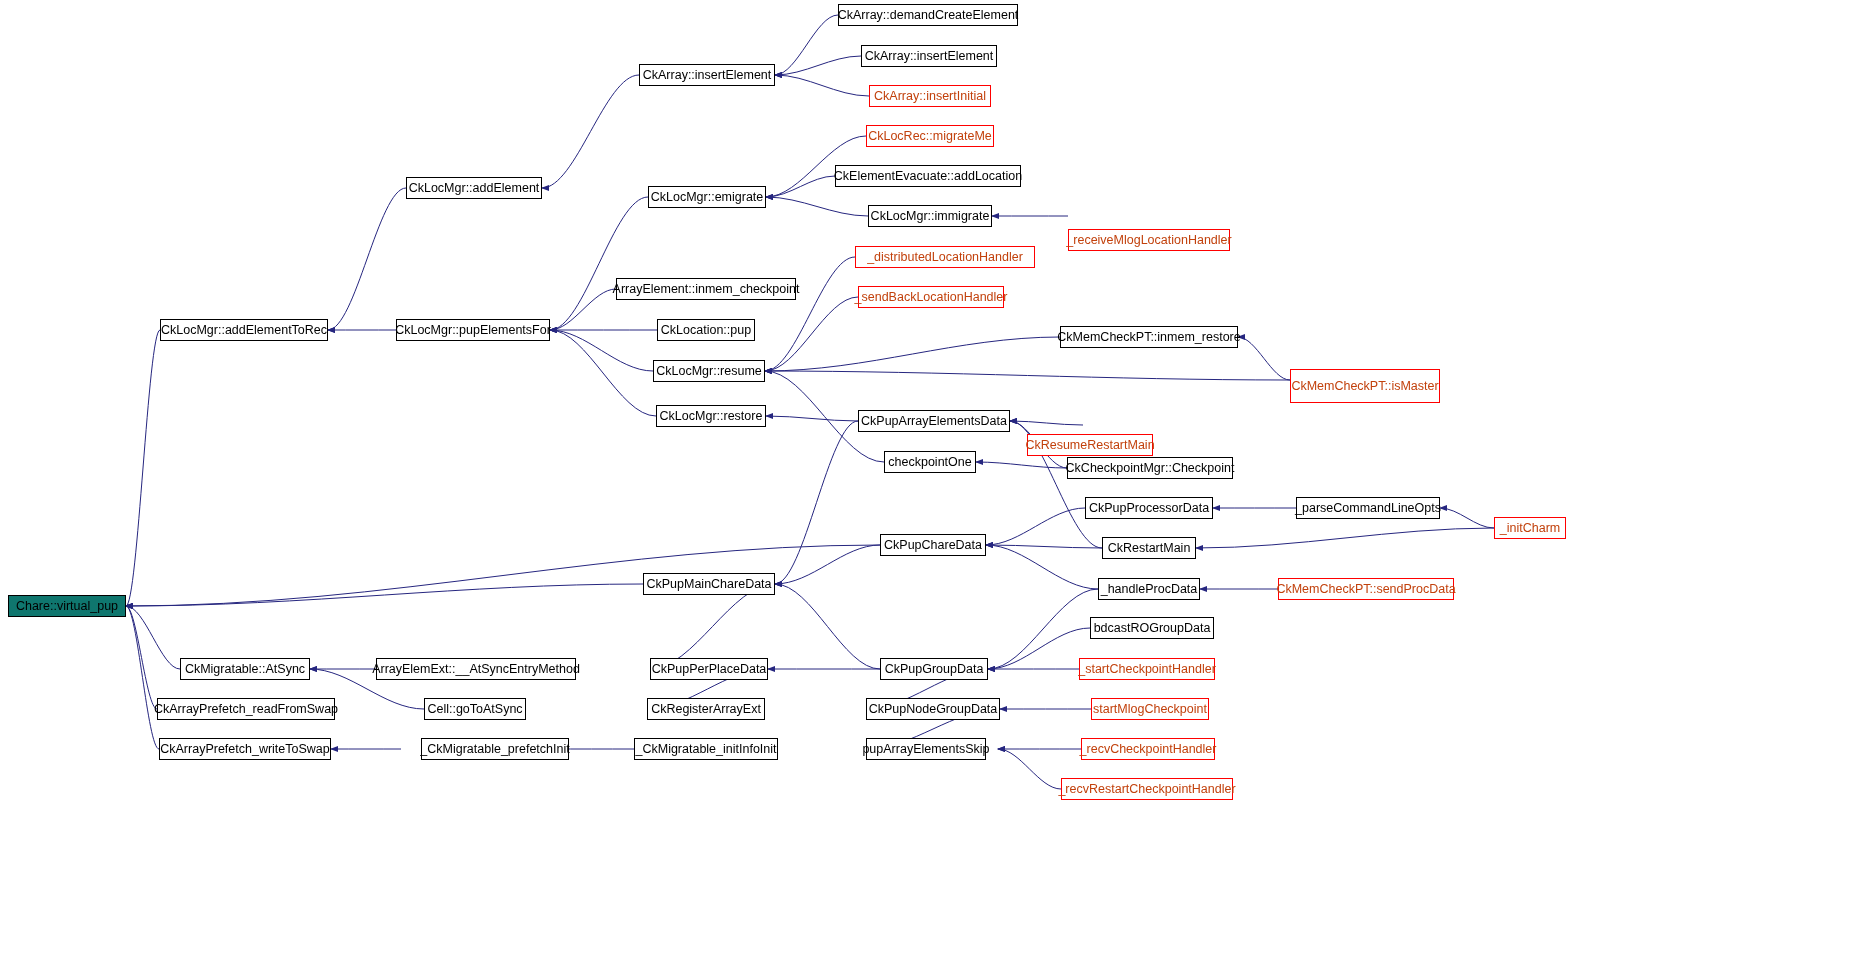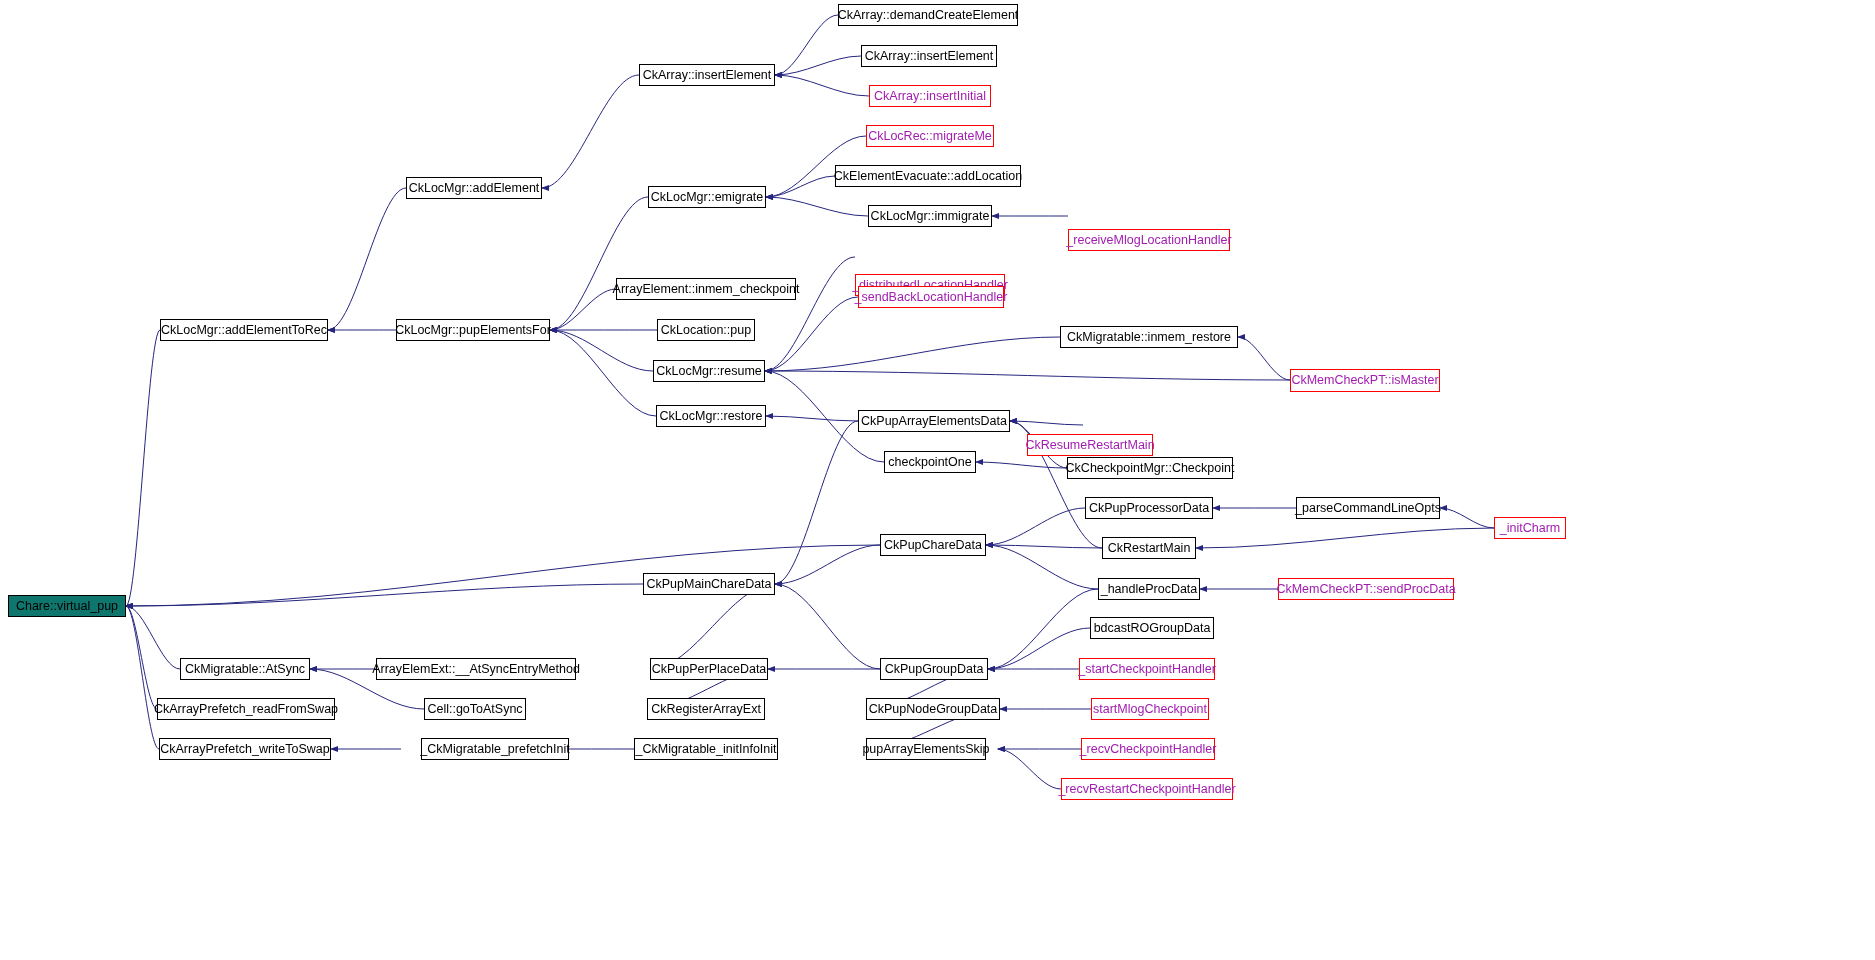--- a/index.html
+++ b/index.html
@@ -32,21 +32,21 @@
     font-size: 12.5px;
     line-height: 1;
     display: flex;
     align-items: center;
     justify-content: center;
     white-space: nowrap;
     padding: 0 5px;
   }
   .node.red {
     border-color: #ff0000;
-    color: #a21caf;
+    color: #c2410c;
   }
   .node.root {
     background: #0f766e;
     border-color: #000000;
   }
 </style>
 </head>
 <body>
 
 <div id="canvas">
@@ -123,25 +123,25 @@
       <div class="node" style="left: 861px; top: 45px; width: 136px; height: 22px;">CkArray::insertElement</div>
       <div class="node red" style="left: 869px; top: 85px; width: 122px; height: 22px;">CkArray::insertInitial</div>
       <div class="node" style="left: 396px; top: 319px; width: 154px; height: 22px;">CkLocMgr::pupElementsFor</div>
       <div class="node" style="left: 648px; top: 186px; width: 118px; height: 22px;">CkLocMgr::emigrate</div>
       <div class="node red" style="left: 866px; top: 125px; width: 128px; height: 22px;">CkLocRec::migrateMe</div>
       <div class="node" style="left: 835px; top: 165px; width: 186px; height: 22px;">CkElementEvacuate::addLocation</div>
       <div class="node" style="left: 868px; top: 205px; width: 124px; height: 22px;">CkLocMgr::immigrate</div>
       <div class="node red" style="left: 1068px; top: 205px; width: 162px; height: 22px; margin-top: 24px;">_receiveMlogLocationHandler</div>
       <div class="node" style="left: 616px; top: 278px; width: 180px; height: 22px;">ArrayElement::inmem_checkpoint</div>
       <div class="node" style="left: 657px; top: 319px; width: 98px; height: 22px;">CkLocation::pup</div>
-      <div class="node red" style="left: 855px; top: 246px; width: 150px; height: 22px; margin-top: 28px;">_distributedLocationHandler</div>
+      <div class="node red" style="left: 855px; top: 246px; width: 180px; height: 22px;">_distributedLocationHandler</div>
       <div class="node red" style="left: 858px; top: 286px; width: 146px; height: 22px;">_sendBackLocationHandler</div>
       <div class="node" style="left: 653px; top: 360px; width: 112px; height: 22px;">CkLocMgr::resume</div>
-      <div class="node" style="left: 1060px; top: 326px; width: 178px; height: 22px;">CkMigratable::inmem_restore</div>
-      <div class="node red" style="left: 1290px; top: 369px; width: 150px; height: 23px;">CkMemCheckPT::isMaster</div>
+      <div class="node" style="left: 1060px; top: 326px; width: 178px; height: 22px;">CkMemCheckPT::inmem_restore</div>
+      <div class="node red" style="left: 1290px; top: 369px; width: 150px; height: 34px;">CkMemCheckPT::isMaster</div>
       <div class="node" style="left: 656px; top: 405px; width: 110px; height: 22px;">CkLocMgr::restore</div>
       <div class="node" style="left: 858px; top: 410px; width: 152px; height: 22px;">CkPupArrayElementsData</div>
       <div class="node red" style="left: 1027px; top: 414px; width: 126px; height: 22px; margin-top: 20px;">CkResumeRestartMain</div>
       <div class="node" style="left: 884px; top: 451px; width: 92px; height: 22px;">checkpointOne</div>
       <div class="node" style="left: 1067px; top: 457px; width: 166px; height: 22px;">CkCheckpointMgr::Checkpoint</div>
       <div class="node" style="left: 1085px; top: 497px; width: 128px; height: 22px;">CkPupProcessorData</div>
       <div class="node" style="left: 1296px; top: 497px; width: 144px; height: 22px;">_parseCommandLineOpts</div>
       <div class="node red" style="left: 1494px; top: 517px; width: 72px; height: 22px;">_initCharm</div>
       <div class="node" style="left: 880px; top: 534px; width: 106px; height: 22px;">CkPupChareData</div>
       <div class="node" style="left: 1102px; top: 537px; width: 94px; height: 22px;">CkRestartMain</div>

